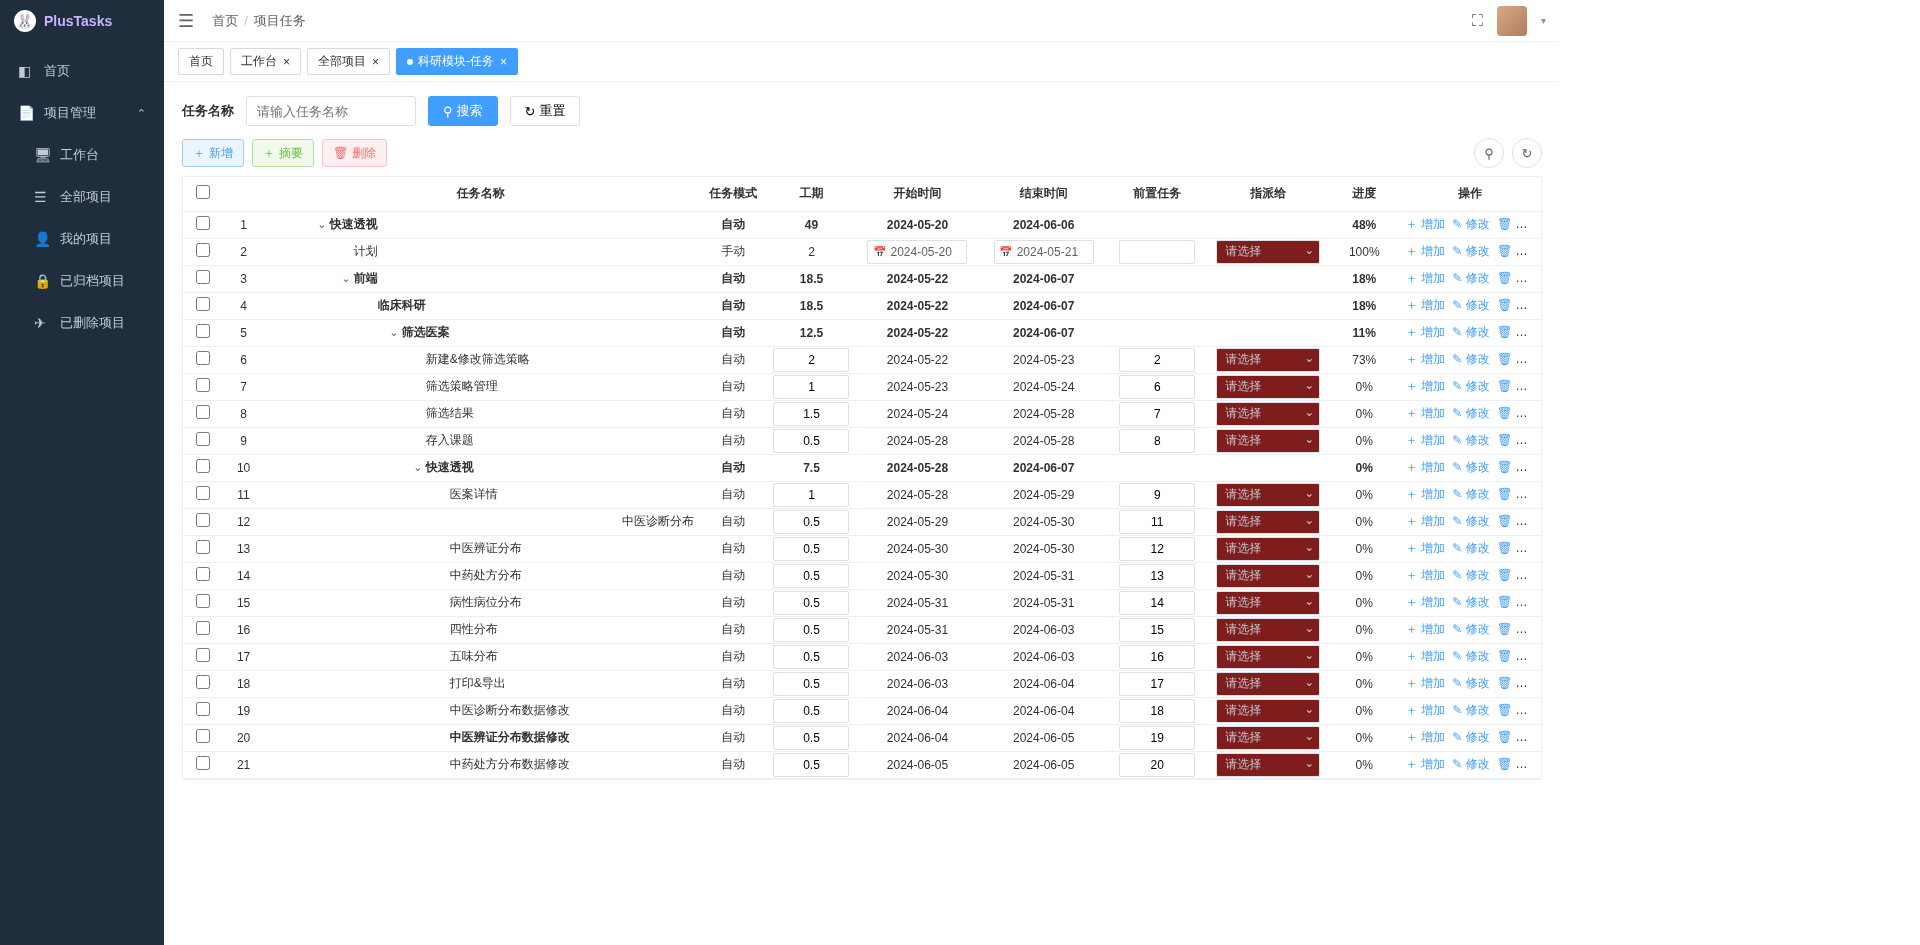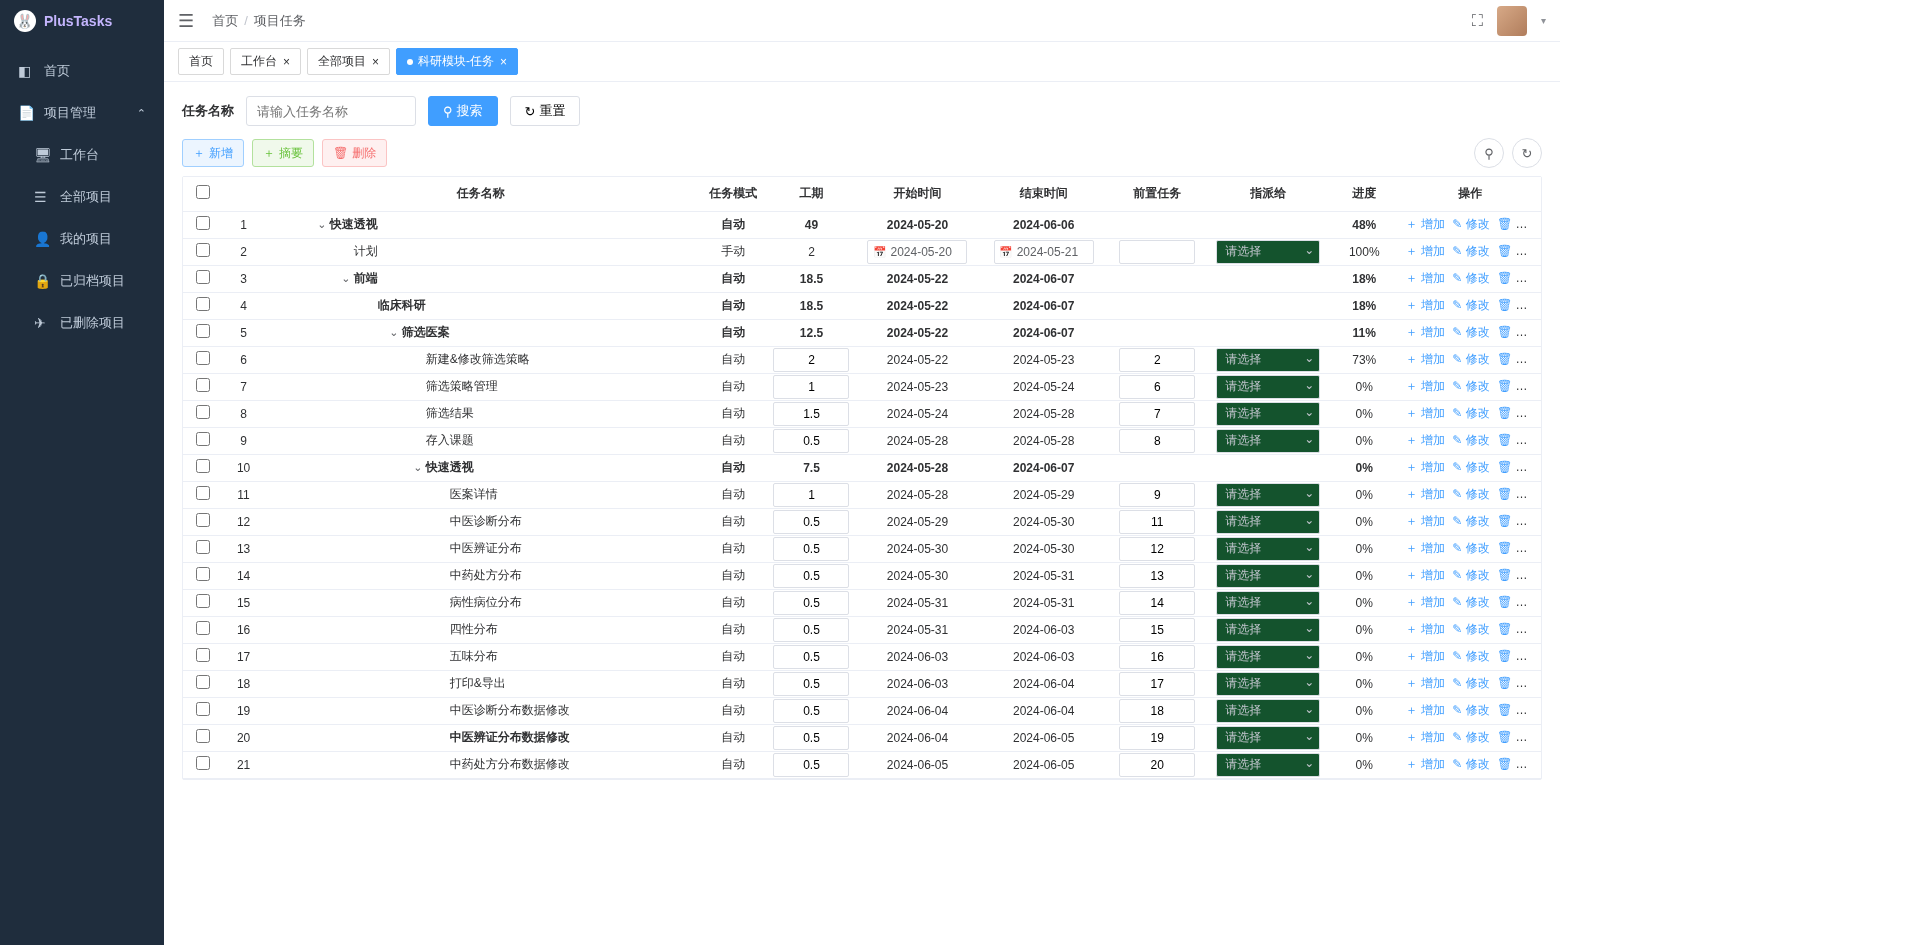--- a/index.html
+++ b/index.html
@@ -56,21 +56,21 @@
     .col-assign { width: 120px; }
     .col-prog { width: 70px; }
     .col-ops { width: 140px; }
     .namecell { display: flex; align-items: center; }
     .expander { width: 12px; display: inline-flex; justify-content: center; margin-right: 2px; color: #606266; cursor: pointer; font-size: 11px; }
     .bold { font-weight: 600; }
     .miniinp { height: 24px; width: 76px; border: 1px solid #dcdfe6; border-radius: 2px; text-align: center; font-size: 12px; }
     .dateinp { height: 24px; width: 100px; border: 1px solid #dcdfe6; border-radius: 2px; padding: 0 6px 0 22px; font-size: 12px; color: #606266; }
     .datewrap { position: relative; display: inline-block; }
     .datewrap .cal { position: absolute; left: 6px; top: 50%; transform: translateY(-50%); font-size: 11px; color: #c0c4cc; }
-    .sel { height: 24px; width: 104px; border: 1px solid #dcdfe6; border-radius: 2px; font-size: 12px; color: #c0c4cc; padding: 0 18px 0 8px; appearance: none; background: #14532d; text-align: left; position: relative; }
+    .sel { height: 24px; width: 104px; border: 1px solid #dcdfe6; border-radius: 2px; font-size: 12px; color: #c0c4cc; padding: 0 18px 0 8px; appearance: none; background: #7f1d1d; text-align: left; position: relative; }
     .selwrap { position: relative; display: inline-block; }
     .selwrap::after { content: "⌄"; position: absolute; right: 6px; top: 3px; color: #c0c4cc; font-size: 12px; pointer-events: none; }
     .ops a { color: #409eff; text-decoration: none; font-size: 12px; margin: 0 2px; cursor: pointer; }
     .chk { width: 14px; height: 14px; }
   </style>
 </head>
 <body>
 
 <div class="app">
 
@@ -451,21 +451,21 @@
     <td class="ops">
       <a>＋ 增加</a>
       <a>✎ 修改</a>
       <a>🗑 删除</a>
     </td>
               </tr>
               <tr>
     <td><input type="checkbox" class="chk" style=""></td>
     <td>12</td>
     <td class="col-name">
-                  <div class="namecell" style="padding-left:168px;">
+                  <div class="namecell" style="padding-left:168px;justify-content:flex-end;">
                     <span class="expander"></span>
                     <span class="">中医诊断分布</span>
                   </div>
                 </td>
     <td><span class="">自动</span></td>
     <td><input class="miniinp" value="0.5" style=""></td>
     <td><span class="">2024-05-29</span></td>
     <td><span class="">2024-05-30</span></td>
     <td><input class="miniinp" value="11" style=""></td>
     <td><span class="selwrap"><button class="sel">请选择</button></span></td>

